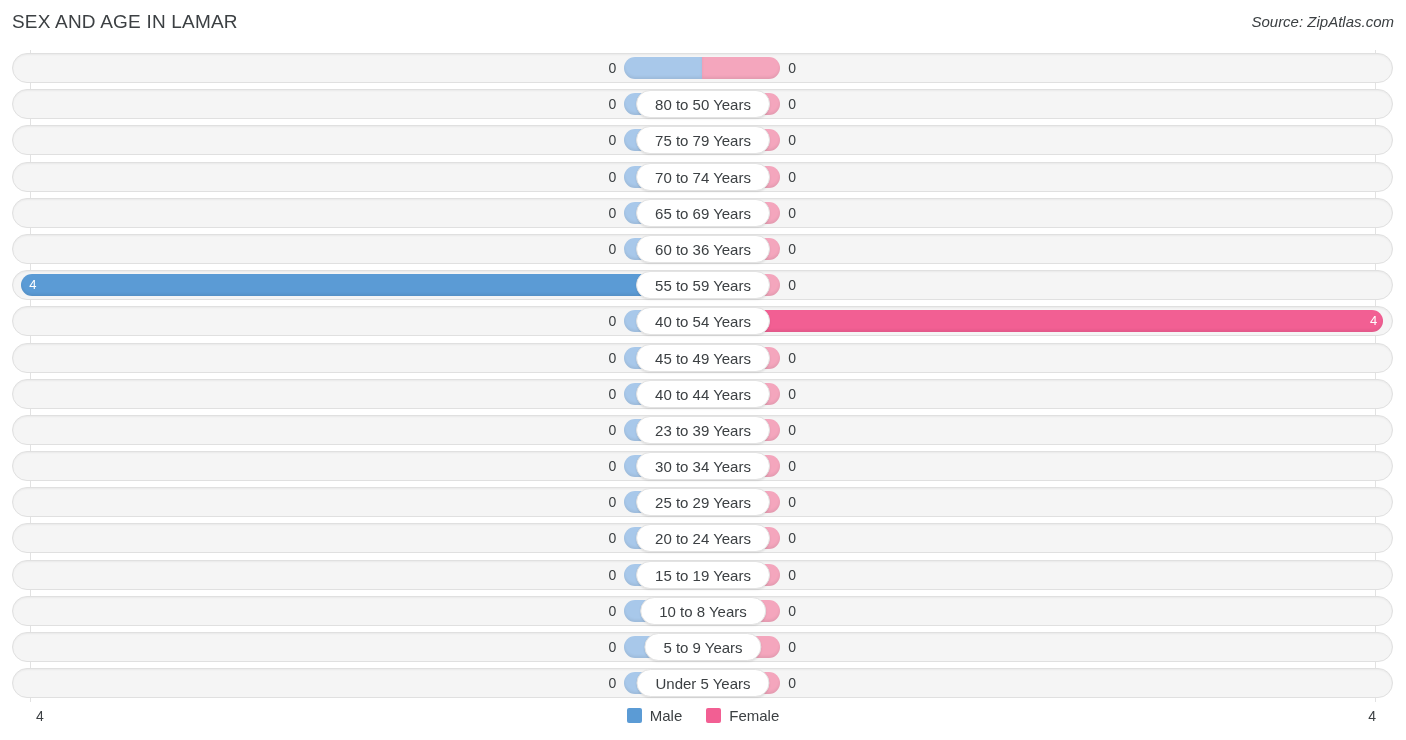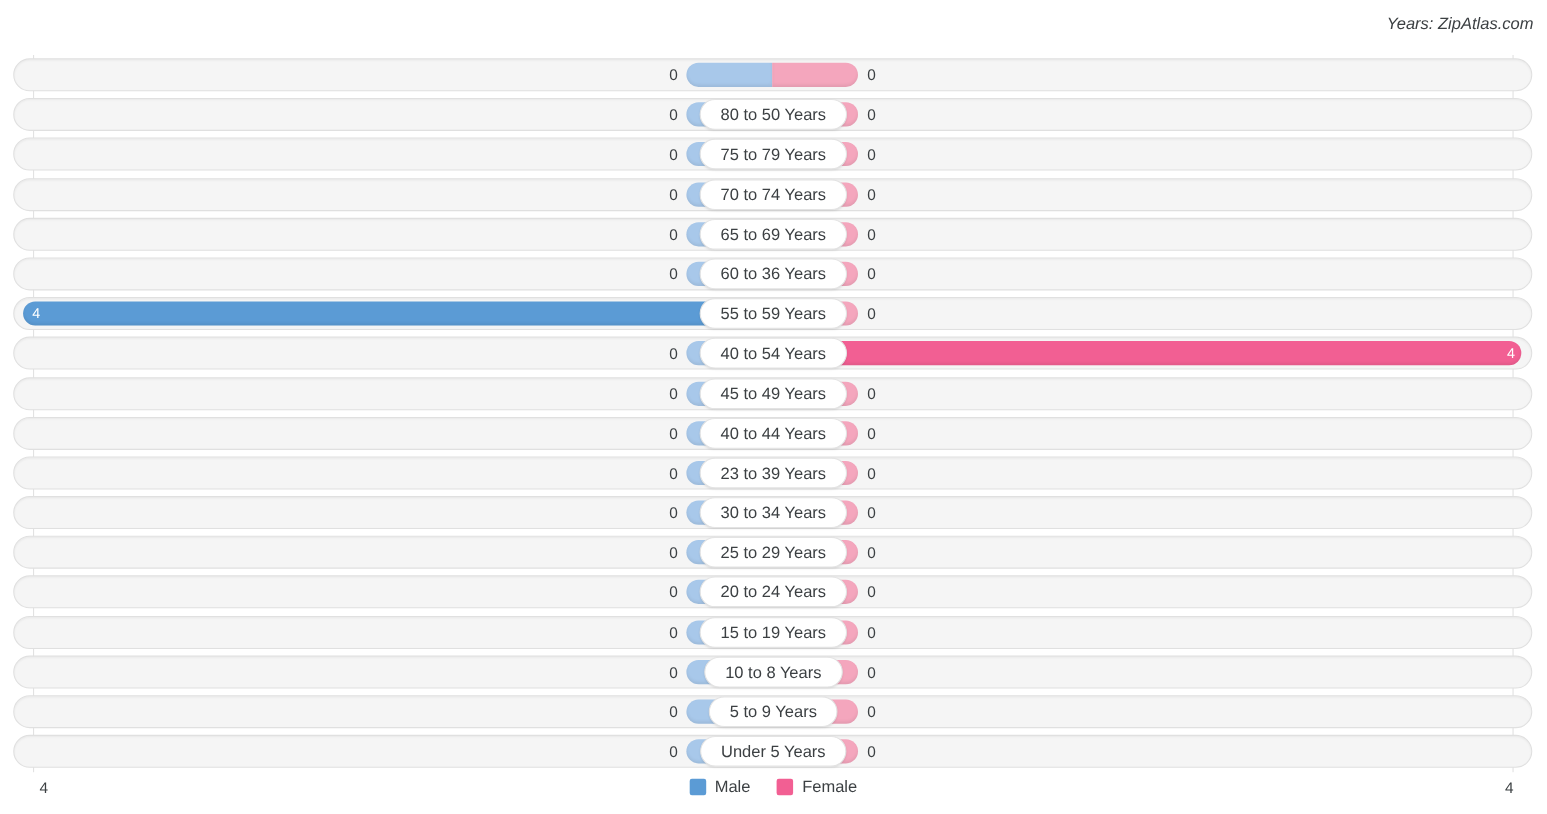--- a/index.html
+++ b/index.html
@@ -185,21 +185,22 @@
     border-radius: 2px;
     display: inline-block;
   }
 </style>
 </head>
 <body>
 
 <div id="chart-root">
 
   <div class="header">
-    <div class="chart-source">Years: ZipAtlas.com</div>
+    <div class="chart-title">SEX AND AGE IN LAMAR</div>
+    <div class="chart-source">Source: ZipAtlas.com</div>
   </div>
 
   <div class="plot">
     <div class="gridlines">
       <div class="gridline" style="left:30px"></div>
       <div class="gridline" style="left:1375px"></div>
     </div>
     <div class="rows" id="rows">
         <div class="row">
           <div class="track"></div>

